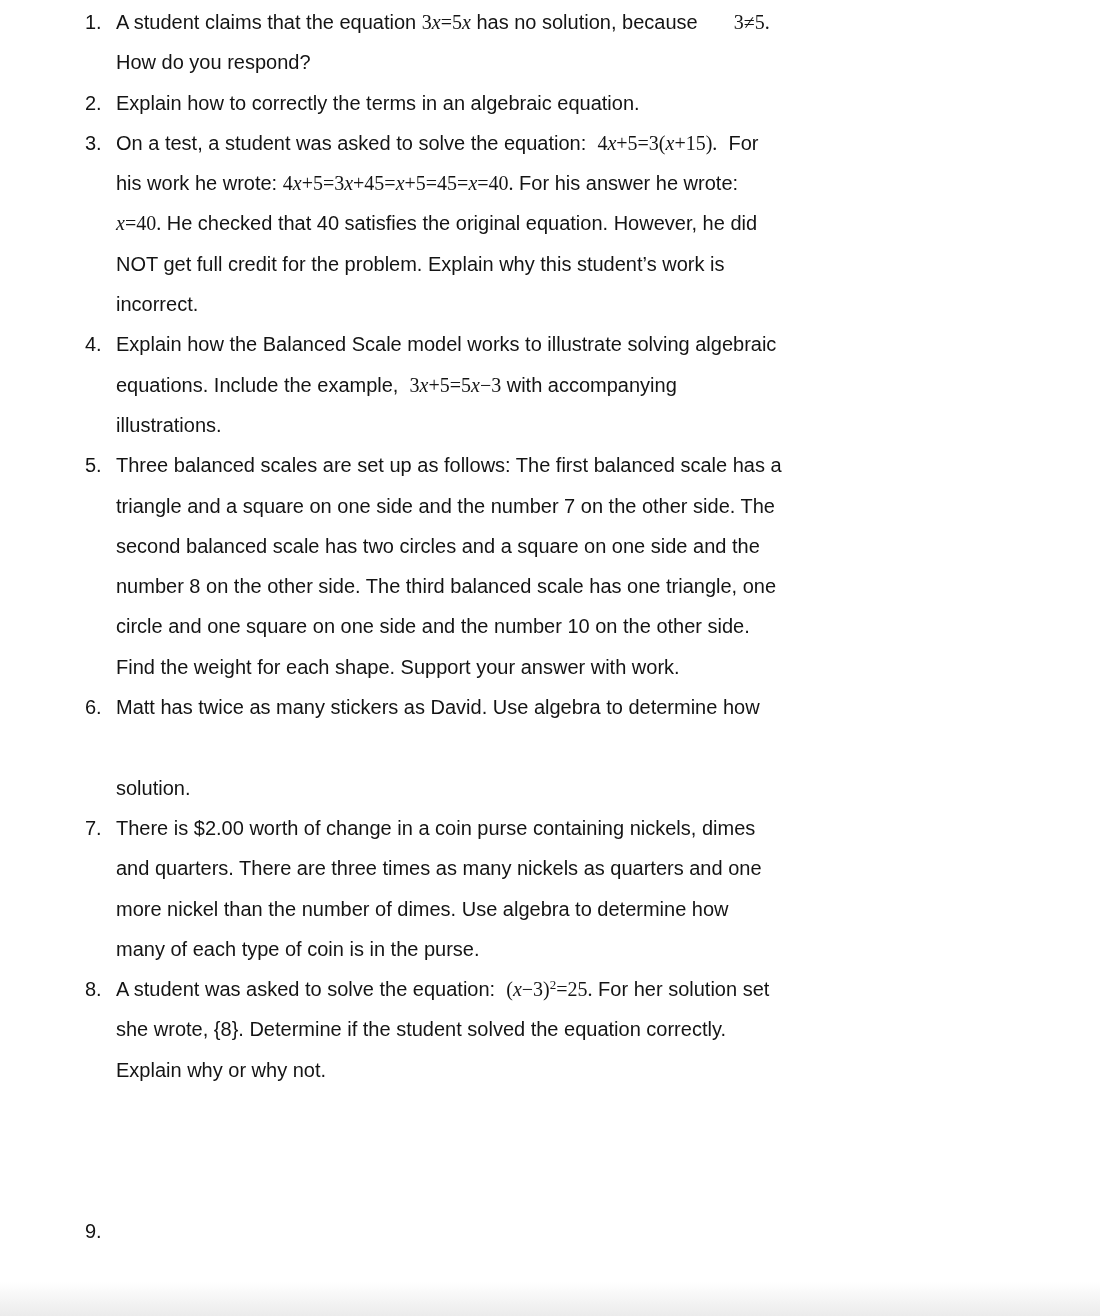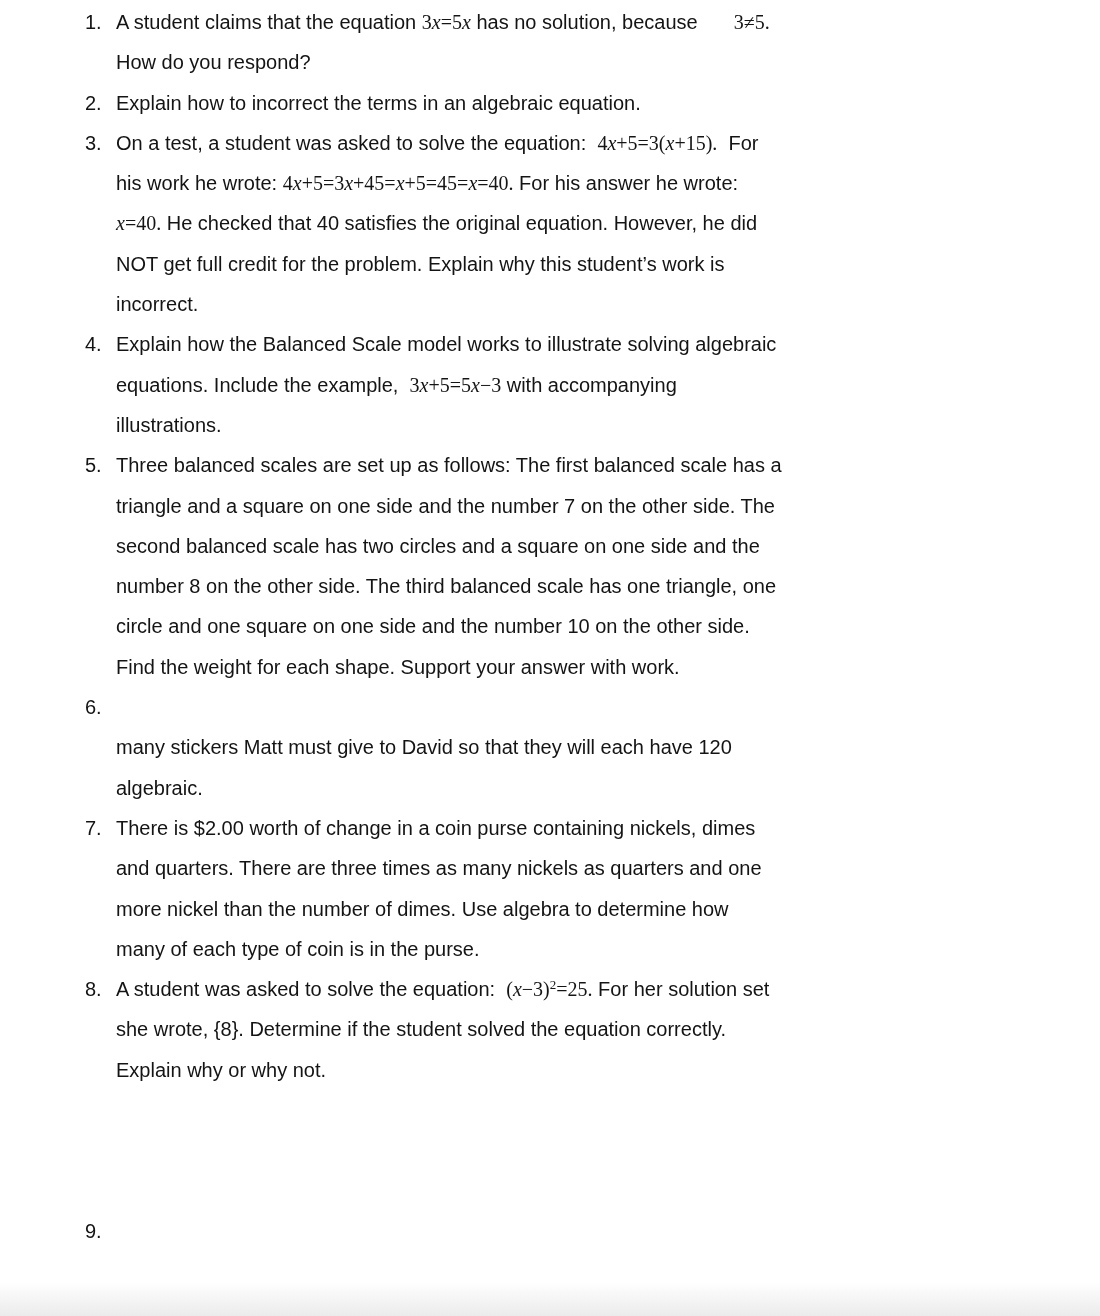--- a/index.html
+++ b/index.html
@@ -69,37 +69,37 @@
 <body>
 
 <div class="doc">
   <div>
       <div class="item">
         <span class="item-number">1.</span>
         <span class="item-content"><span class="seg-text">A student claims that the equation </span><span class="seg-math">3</span><span class="seg-var">x</span><span class="seg-math">=5</span><span class="seg-var">x</span><span class="seg-text"> has no solution, because</span><span class="seg-gap"></span><span class="seg-math">3≠5.</span><br><span class="seg-text">How do you respond?</span></span>
       </div>
       <div class="item">
         <span class="item-number">2.</span>
-        <span class="item-content"><span class="seg-text">Explain how to incorrect the terms in an algebraic equation.</span></span>
+        <span class="item-content"><span class="seg-text">Explain how to correctly the terms in an algebraic equation.</span></span>
       </div>
       <div class="item">
         <span class="item-number">3.</span>
         <span class="item-content"><span class="seg-text">On a test, a student was asked to solve the equation:  </span><span class="seg-math">4</span><span class="seg-var">x</span><span class="seg-math">+5=3(</span><span class="seg-var">x</span><span class="seg-math">+15).</span><span class="seg-text">  For</span><br><span class="seg-text">his work he wrote: </span><span class="seg-math">4</span><span class="seg-var">x</span><span class="seg-math">+5=3</span><span class="seg-var">x</span><span class="seg-math">+45=</span><span class="seg-var">x</span><span class="seg-math">+5=45=</span><span class="seg-var">x</span><span class="seg-math">=40.</span><span class="seg-text"> For his answer he wrote:</span><br><span class="seg-var">x</span><span class="seg-math">=40.</span><span class="seg-text"> He checked that 40 satisfies the original equation. However, he did</span><br><span class="seg-text">NOT get full credit for the problem. Explain why this student’s work is</span><br><span class="seg-text">incorrect.</span></span>
       </div>
       <div class="item">
         <span class="item-number">4.</span>
         <span class="item-content"><span class="seg-text">Explain how the Balanced Scale model works to illustrate solving algebraic</span><br><span class="seg-text">equations. Include the example,  </span><span class="seg-math">3</span><span class="seg-var">x</span><span class="seg-math">+5=5</span><span class="seg-var">x</span><span class="seg-math">−3</span><span class="seg-text"> with accompanying</span><br><span class="seg-text">illustrations.</span></span>
       </div>
       <div class="item">
         <span class="item-number">5.</span>
         <span class="item-content"><span class="seg-text">Three balanced scales are set up as follows: The first balanced scale has a</span><br><span class="seg-text">triangle and a square on one side and the number 7 on the other side. The</span><br><span class="seg-text">second balanced scale has two circles and a square on one side and the</span><br><span class="seg-text">number 8 on the other side. The third balanced scale has one triangle, one</span><br><span class="seg-text">circle and one square on one side and the number 10 on the other side.</span><br><span class="seg-text">Find the weight for each shape. Support your answer with work.</span></span>
       </div>
       <div class="item">
         <span class="item-number">6.</span>
-        <span class="item-content"><br><span class="seg-text">many stickers Matt must give to David so that they will each have 120</span><br><span class="seg-text">algebraic.</span></span>
+        <span class="item-content"><span class="seg-text">Matt has twice as many stickers as David. Use algebra to determine how</span><br><br><span class="seg-text">solution.</span></span>
       </div>
       <div class="item">
         <span class="item-number">7.</span>
         <span class="item-content"><span class="seg-text">There is $2.00 worth of change in a coin purse containing nickels, dimes</span><br><span class="seg-text">and quarters. There are three times as many nickels as quarters and one</span><br><span class="seg-text">more nickel than the number of dimes. Use algebra to determine how</span><br><span class="seg-text">many of each type of coin is in the purse.</span></span>
       </div>
       <div class="item">
         <span class="item-number">8.</span>
         <span class="item-content"><span class="seg-text">A student was asked to solve the equation:  </span><span class="seg-math">(</span><span class="seg-var">x</span><span class="seg-math">−3)</span><span class="seg-sup">2</span><span class="seg-math">=25.</span><span class="seg-text"> For her solution set</span><br><span class="seg-text">she wrote, {8}. Determine if the student solved the equation correctly.</span><br><span class="seg-text">Explain why or why not.</span></span>
       </div>
       <div class="item gap-before">

